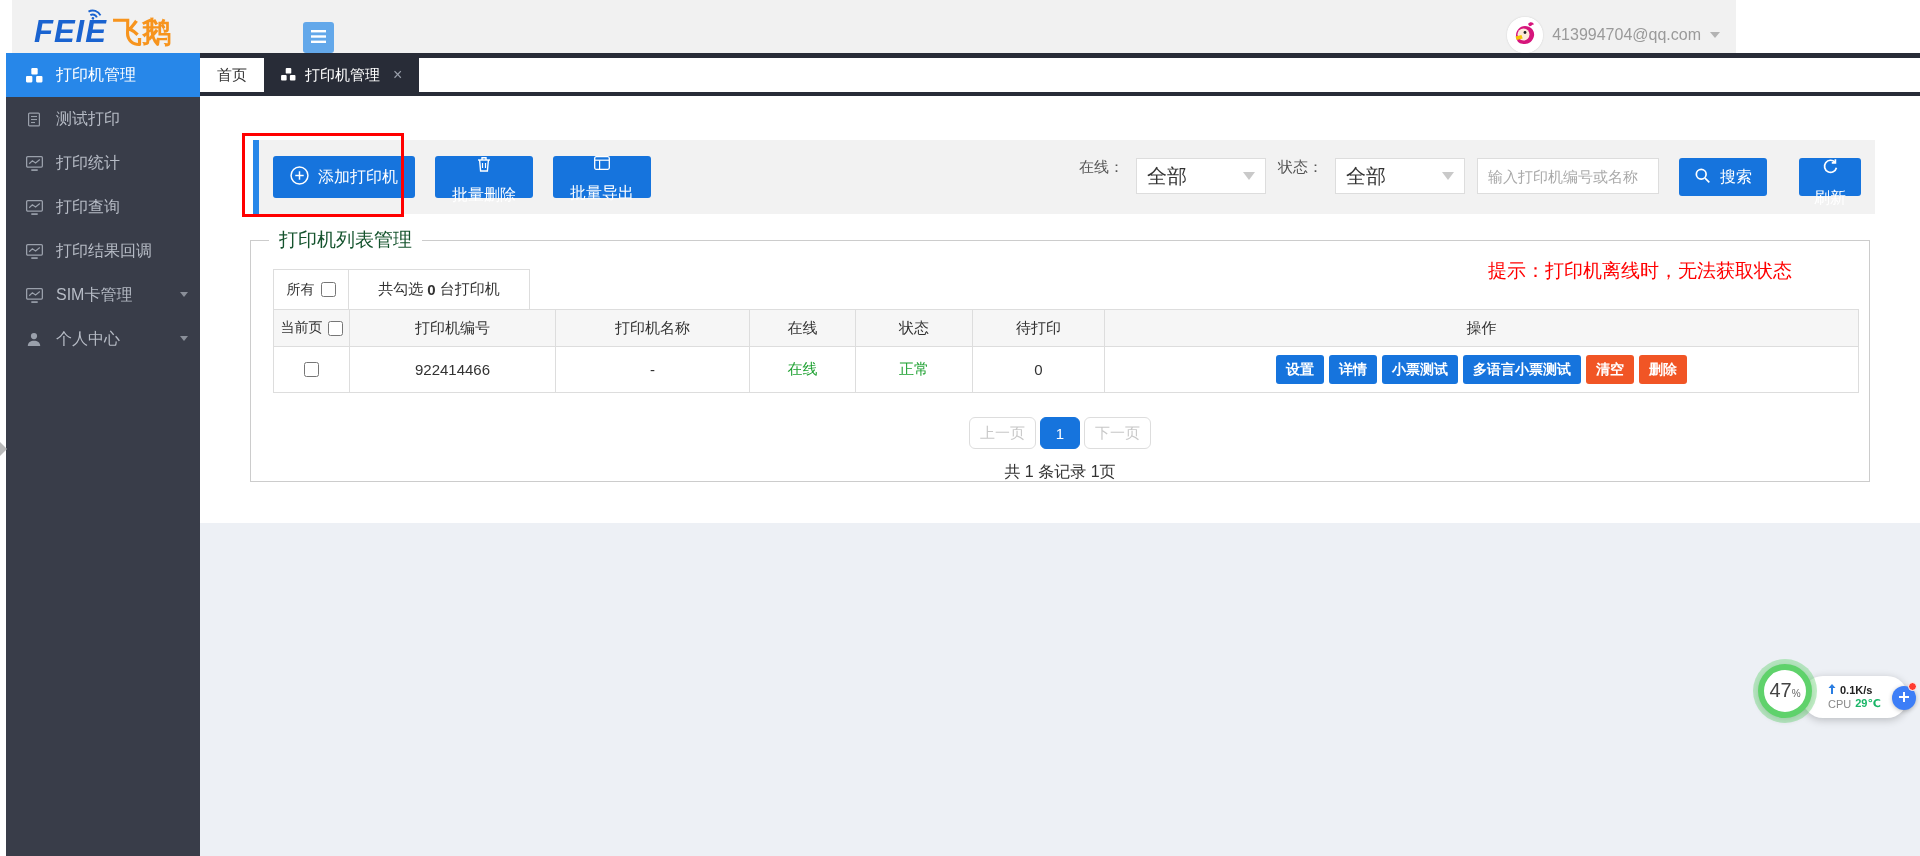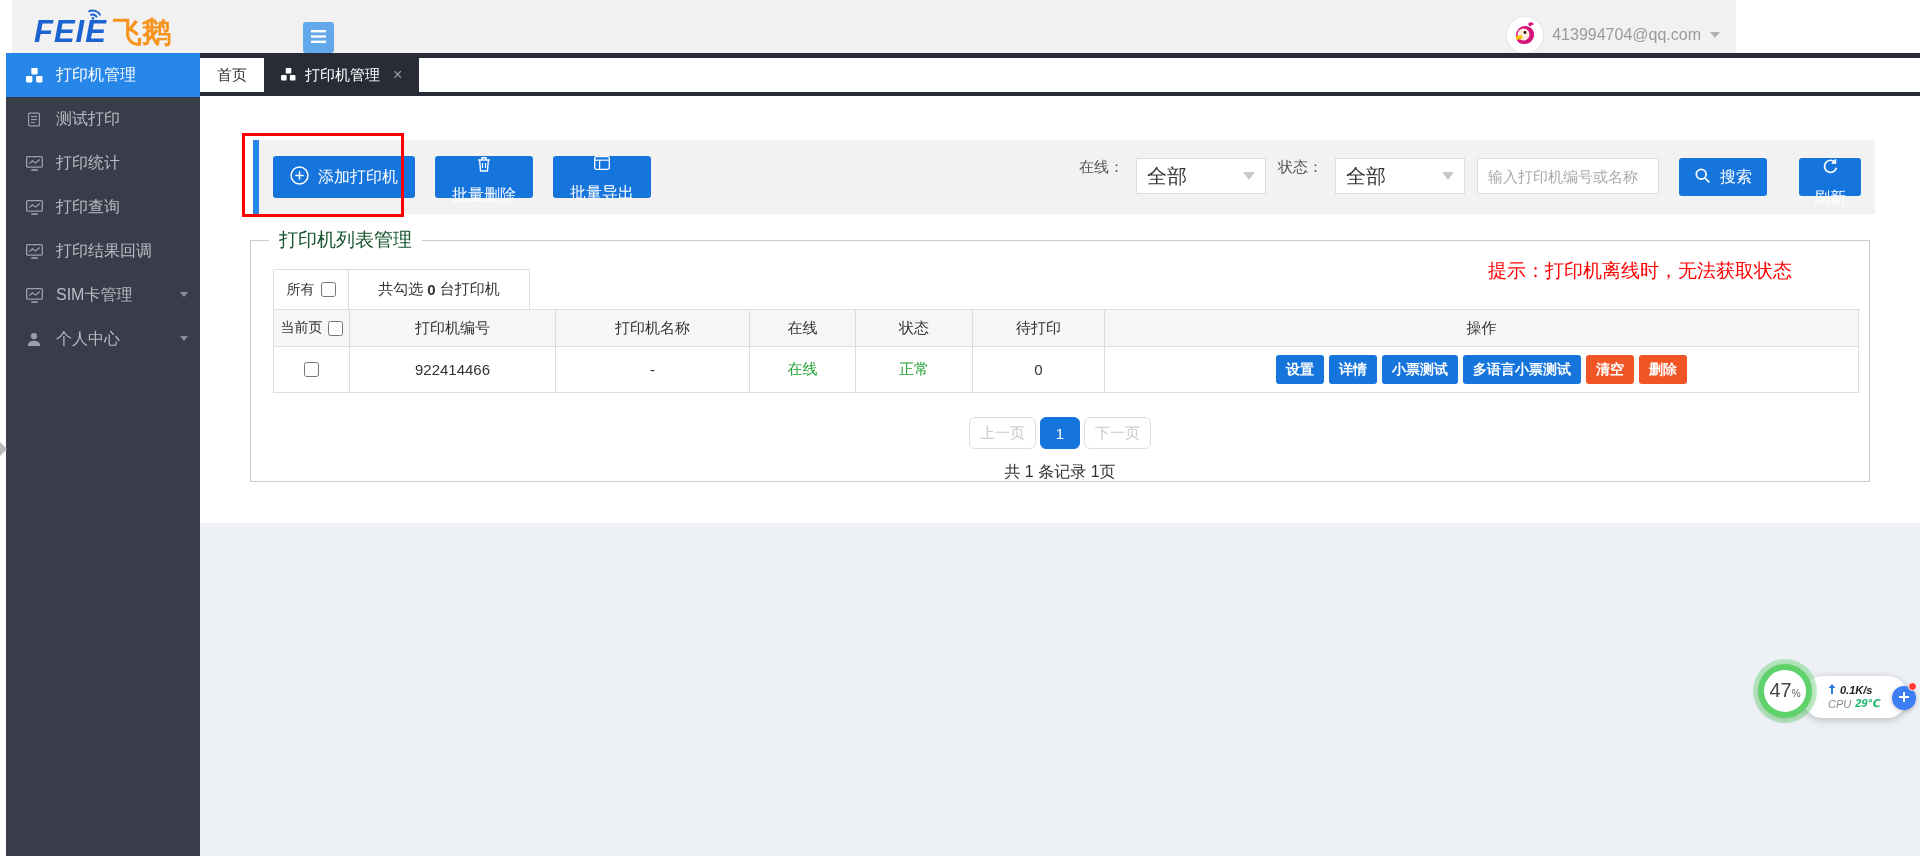--- a/index.html
+++ b/index.html
@@ -73,21 +73,21 @@
   .abtn.blue { background:#1674dd; } .abtn.orange { background:#f15525; }
   .actions-cell { gap:7px; }
 
   .pager { margin-top:24px; display:flex; justify-content:center; gap:4px; }
   .pg { height:32px; min-width:62px; border:1px solid #ddd; background:#fff; color:#c8c8c8; font-size:15px; border-radius:6px; display:inline-flex; align-items:center; justify-content:center; padding:8px 10px; cursor:pointer; font-family:inherit; }
   .pg.current { background:#1674dd; border-color:#1674dd; color:#fff; min-width:40px; cursor:default; }
   .pager-summary { text-align:center; margin-top:13px; font-size:16px; color:#333; }
 
   
   .monitor { position:absolute; left:1758px; top:662px; width:156px; height:70px; z-index:9; }
-  .m-pill { position:absolute; left:44px; top:14px; width:106px; height:42px; background:#fff; border-radius:21px; box-shadow:0 2px 8px rgba(0,0,0,.22); display:flex; flex-direction:column; justify-content:center; padding-left:26px; gap:1px;font-style:italic; }
+  .m-pill { position:absolute; left:44px; top:14px; width:106px; height:42px; background:#fff; border-radius:21px; box-shadow:0 2px 8px rgba(0,0,0,.22); display:flex; flex-direction:column; justify-content:center; padding-left:26px; gap:1px; }
   .m-line { display:flex; align-items:center; gap:4px; font-size:11px; }
   .m-speed { color:#222; font-weight:bold; font-size:11px; }
   .m-cpu { color:#8a8a8a; font-size:11px; } .m-temp { color:#18b566; font-size:11px; font-weight:bold; }
   .m-ring { position:absolute; left:0; top:2px; width:54px; height:54px; border-radius:50%; background:#fff; border:6px solid #5fd26b; box-shadow:0 0 0 5px rgba(95,210,107,.40), 0 2px 6px rgba(0,0,0,.18); display:flex; align-items:baseline; justify-content:center; z-index:2; padding-top:9px; }
   .m-num { font-size:20px; color:#444; } .m-unit { font-size:10px; color:#666; }
   .m-plus { position:absolute; right:-2px; top:24px; width:24px; height:24px; border-radius:50%; background:#3d7ef7; color:#fff; display:flex; align-items:center; justify-content:center; cursor:pointer; box-shadow:0 1px 4px rgba(0,0,0,.25); }
   .m-dot { position:absolute; right:-3px; top:20px; width:9px; height:9px; border-radius:50%; background:#ff3b30; border:1.5px solid #fff; z-index:3; }
 </style>
 </head>
 <body>

